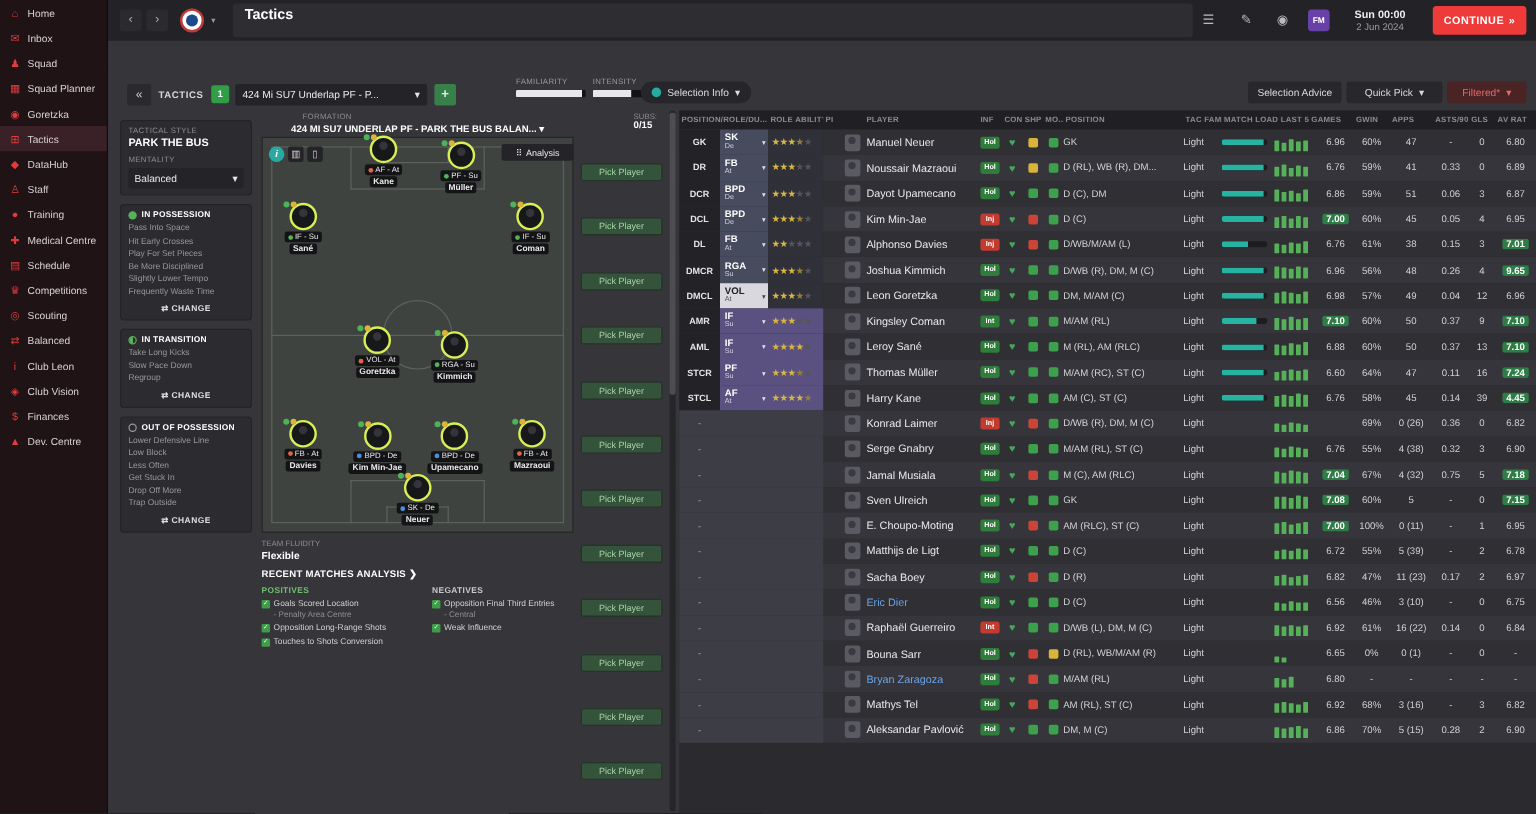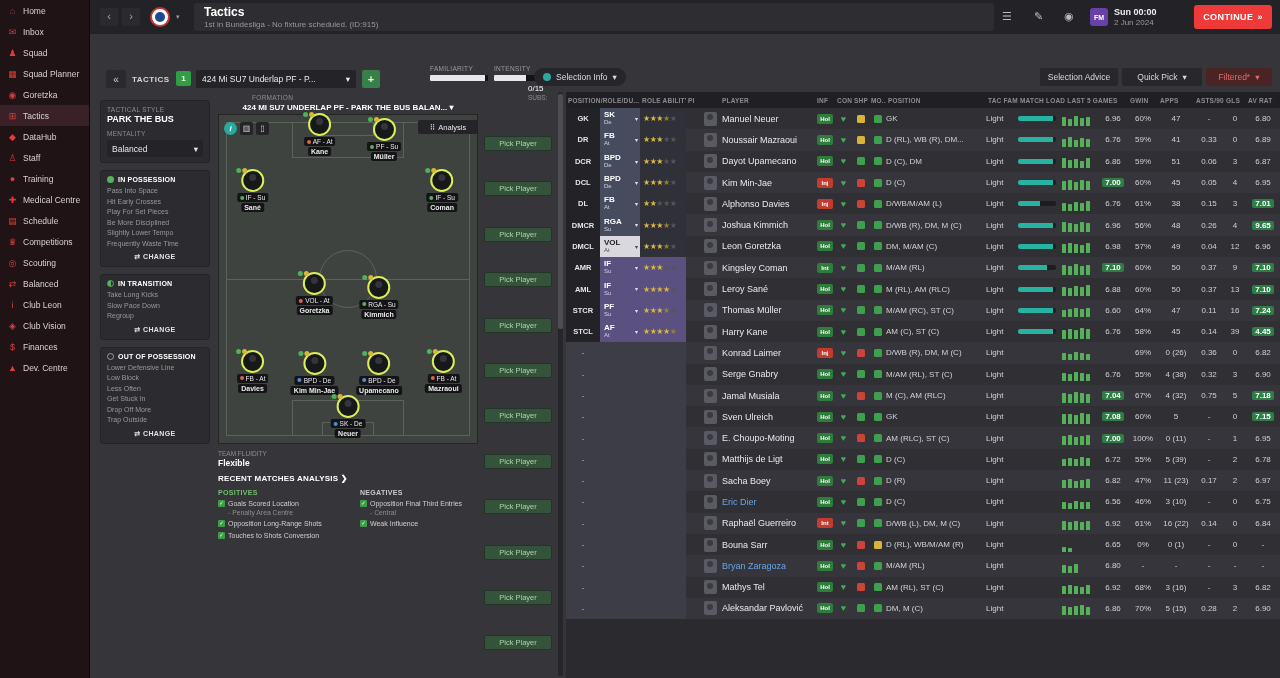--- a/index.html
+++ b/index.html
@@ -17,21 +17,21 @@
 .topbar{position:absolute;left:90px;top:0;width:1190px;height:34px;background:#232327}
 .nav-btn{position:absolute;top:8px;width:18px;height:18px;background:#2b2b2f;border-radius:2px;color:#aaa;font-size:11px;text-align:center;line-height:17px}
 .crest{position:absolute;left:60px;top:7px;width:20px;height:20px;border-radius:50%;background:#fff;border:2px solid #c23b3b}
 .crest::after{content:"";position:absolute;inset:3px;border-radius:50%;background:#1e4a8c}
 .crest-caret{position:absolute;left:86px;top:13px;font-size:7px;color:#999}
 .title-box{position:absolute;left:104px;top:3px;width:800px;height:28px;background:#2e2e32;border-radius:3px;padding:3px 10px}
 .title{font-size:12px;font-weight:bold;color:#fff;line-height:12px}
 .subtitle{font-size:8px;color:#97979c;margin-top:2px}
 .top-icon{position:absolute;top:10px;font-size:11px;color:#bbb}
 .fm-badge{position:absolute;left:1000px;top:8px;width:18px;height:18px;background:#6740a8;border-radius:3px;color:#fff;font-size:7px;font-weight:bold;display:flex;align-items:center;justify-content:center}
-.date-box{position:absolute;left:1024px;top:7px;width:72px;text-align:left}
+.date-box{position:absolute;left:1024px;top:7px;width:72px;text-align:center}
 .date-l1{font-size:9px;font-weight:bold;color:#eee}
 .date-l2{font-size:8px;color:#9a9a9f;margin-top:1px}
 .continue-btn{position:absolute;left:1104px;top:5px;width:78px;height:24px;background:#ef3a3a;border-radius:3px;color:#fff;font-size:9px;font-weight:bold;letter-spacing:.4px;display:flex;align-items:center;justify-content:center;gap:4px}
 
 
 .tabbar{position:absolute;left:90px;top:34px;width:1190px;height:22px;background:#28282c;display:flex;padding-left:10px;border-bottom:1px solid #1b1b1e}
 .tab{display:flex;align-items:center;padding:0 12px;font-size:10px;color:#98989d;cursor:pointer}
 .tab.active{color:#fff;background:#323237;box-shadow:inset 0 -2px 0 #e4e4e8}
 
 
@@ -64,21 +64,21 @@
 .dot-filled{background:#58b15a}
 .dot-half{background:linear-gradient(90deg,#58b15a 50%,#2c2c30 50%);border:1px solid #58b15a}
 .dot-outline{background:transparent;border:1px solid #9a9a9f}
 .tsec-item{font-size:7px;color:#97979c;line-height:10.5px;white-space:nowrap;overflow:hidden}
 .tsec-change{margin-top:4px;text-align:center;font-size:7px;font-weight:bold;color:#e0e0e4;letter-spacing:.4px;cursor:pointer}
 
 
 .formation-label{position:absolute;left:162px;top:38px;font-size:6.5px;color:#8d8d92;letter-spacing:.3px}
 .formation-title{position:absolute;left:128px;top:47px;width:260px;text-align:center;font-size:8px;font-weight:bold;color:#fff;white-space:nowrap;overflow:hidden}
 .subs-label{position:absolute;left:438px;top:38px;font-size:6.5px;color:#8d8d92}
-.subs-value{position:absolute;left:438px;top:28px;font-size:8px;font-weight:normal;color:#fff}
+.subs-value{position:absolute;left:438px;top:44px;font-size:8px;font-weight:bold;color:#fff}
 .pitch{position:absolute;left:128px;top:58px;width:260px;height:330px;background:#3e4340;border:1px solid #242424}
 .pline{position:absolute;border:1px solid #5d625e}
 .pl-outer{inset:7px}
 .pl-half{left:7px;right:7px;top:50%;height:0;border-width:1px 0 0 0}
 .pl-circle{left:50%;top:50%;width:58px;height:58px;margin:-29px 0 0 -29px;border-radius:50%}
 .pl-boxT{left:50%;top:7px;width:112px;height:36px;margin-left:-56px;border-top:none}
 .pl-box6T{left:50%;top:7px;width:52px;height:14px;margin-left:-26px;border-top:none}
 .pl-boxB{left:50%;bottom:7px;width:112px;height:36px;margin-left:-56px;border-bottom:none}
 .pl-box6B{left:50%;bottom:7px;width:52px;height:14px;margin-left:-26px;border-bottom:none}
 .pitch-icons{position:absolute;left:134px;top:66px;display:flex;gap:3px;z-index:4}
@@ -241,21 +241,20 @@
       </div>
     </div>
 
   <div class="topbar">
     <div class="nav-btn" style="left:10px">‹</div>
     <div class="nav-btn" style="left:32px">›</div>
     <div class="crest"></div>
     <div class="crest-caret">▾</div>
     <div class="title-box">
       <div class="title">Tactics</div>
-      <div class="subtitle">1st in Bundesliga - No fixture scheduled. (ID:915)</div>
     </div>
     <div class="top-icon" style="left:912px">☰</div>
     <div class="top-icon" style="left:944px">✎</div>
     <div class="top-icon" style="left:974px">◉</div>
     <div class="fm-badge">FM</div>
     <div class="date-box">
       <div class="date-l1">Sun 00:00</div>
       <div class="date-l2">2 Jun 2024</div>
     </div>
     <div class="continue-btn">

